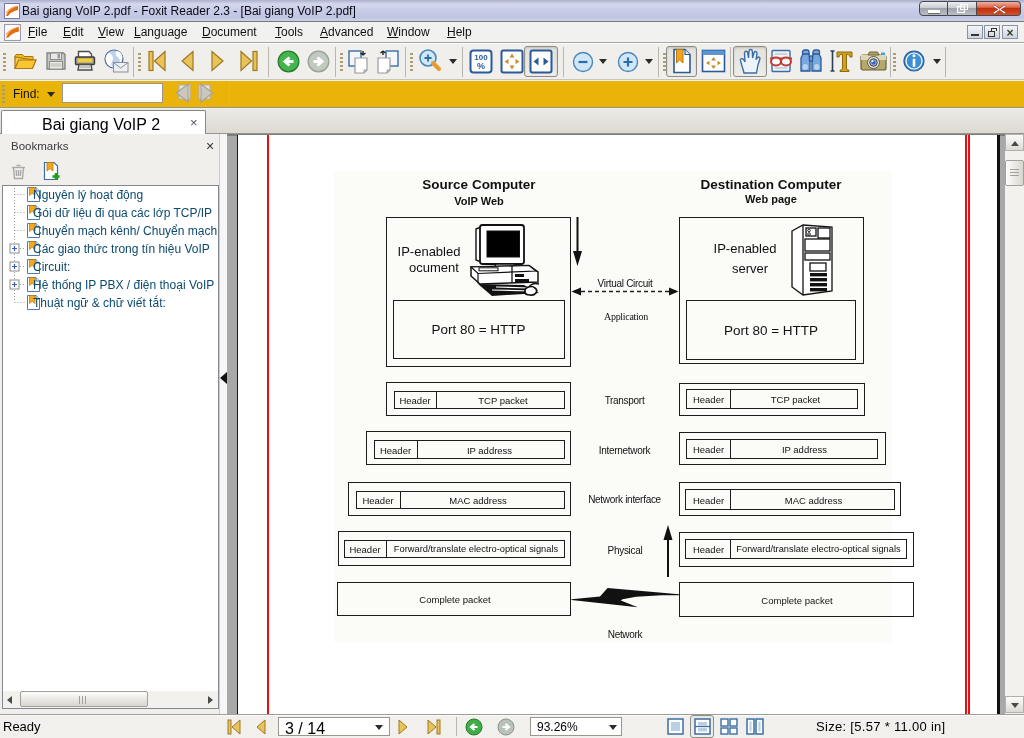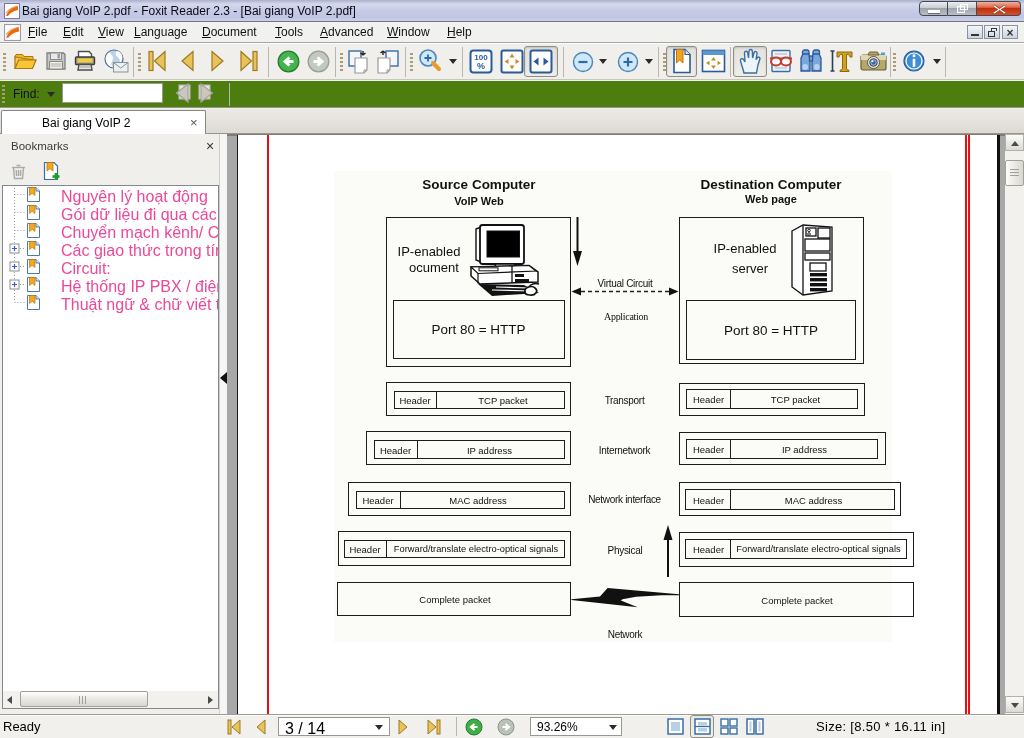--- a/index.html
+++ b/index.html
@@ -28,32 +28,32 @@
   
   #toolbar { left:0; top:43px; width:1024px; height:37px; background:#f0efec; border-top:1px solid #fdfdfc; border-bottom:1px solid #c9c6be; }
   .tsep { position:absolute; top:3px; width:1px; height:30px; background:#b9b6ae; }
   .grip { position:absolute; top:9px; width:3px; height:20px;
      background:repeating-linear-gradient(180deg,#ab9d72 0,#ab9d72 2px,transparent 2px,transparent 4px); }
   .ticon { position:absolute; }
   .caret { position:absolute; width:0; height:0; border-left:4px solid transparent; border-right:4px solid transparent; border-top:5px solid #2b2b2b; }
   .pressed { border:1px solid #8f8d86; border-radius:3px; background:linear-gradient(180deg,#e3e1db,#efede8); box-shadow:inset 0 1px 2px rgba(0,0,0,0.15); }
 
   
-  #findbar { left:0; top:81px; width:1024px; height:27px; background:#4d7c0f; border-bottom:1px solid #96938b; }
+  #findbar { left:0; top:81px; width:1024px; height:27px; background:#eab308; border-bottom:1px solid #96938b; }
   #findinput { position:absolute; left:62px; top:2px; width:101px; height:20px; background:#fff; border:1px solid #9a978f; }
 
   
   #tabbar { left:0; top:109px; width:1024px; height:25px; background:linear-gradient(180deg,#eceae5,#dddad3); border-bottom:1px solid #98958d; }
   #tab { position:absolute; left:1px; top:1px; width:205px; height:24px; background:#fff; border:1px solid #8a8883; border-bottom:none; border-radius:2px 2px 0 0; }
 
   
   #main { left:0; top:134px; width:1024px; height:580px; background:#f0efec; }
   #panel { position:absolute; left:0; top:0; width:219px; height:580px; background:#f0efec; }
   #tree { position:absolute; left:2px; top:51px; width:217px; height:524px; background:#fff; border:1px solid #83878f; overflow:hidden; }
-  .titem { position:absolute; left:58px; font-size:16px; color:#ec4899; white-space:nowrap; }
+  .titem { position:absolute; left:30px; font-size:12px; color:#0c4a6e; white-space:nowrap; }
   #splitter { position:absolute; left:219px; top:0; width:8px; height:580px; background:#f6f6f6; border-left:1px solid #d0cdc6; }
   #docbg { position:absolute; left:227px; top:0; width:778px; height:580px; background:#a8a8a8; border-top:2px solid #7d7d7d; }
   #page { position:absolute; left:10px; top:-1px; width:763px; height:580px; background:#fff; border-left:1px solid #1a1a1a; border-right:3px solid #111; }
   #vscroll { position:absolute; left:1005px; top:0; width:19px; height:580px; background:#f2f1ed; }
 
   
   #statusbar { left:0; top:714px; width:1024px; height:24px; background:#f1f0ed; border-top:1px solid #9f9d97; box-shadow:inset 0 1px 0 #fbfbfa; font-size:13px; }
 
   
   .dbox { position:absolute; border:1px solid #1c1c1c; }
@@ -314,21 +314,21 @@
   </svg>
   <svg class="abs" style="left:197px;top:2px;" width="22" height="22" viewBox="0 0 22 22">
     <rect x="2" y="2" width="11" height="14" fill="#e8e6e0" stroke="#b5b2aa" stroke-width="1.2"></rect>
     <path d="M4 1 L15.5 10 L4 19 Z" fill="#cac7bf" stroke="#a5a29a" stroke-width="1.2"></path>
   </svg>
   <div class="tsep" style="left:229px;top:2px;height:23px;"></div>
 </div>
 
 <div class="abs" id="tabbar">
   <div id="tab">
-    <div class="abs" style="left:40px;top:5px;font-size:12px;color:#000;">Bai giang VoIP 2</div>
+    <div class="abs" style="left:40px;top:5px;font-size:16px;color:#000;">Bai giang VoIP 2</div>
     <div class="abs" style="left:188px;top:4px;font-size:13px;color:#555;">×</div>
   </div>
 </div>
 
 <div class="abs" id="main">
   <div id="docbg">
       <div id="page">
 
     <div class="abs" style="left:29px;top:0;width:2px;height:580px;background:#e81010;"></div>
     <div class="abs" style="left:727px;top:0;width:2px;height:580px;background:#e81010;"></div>
@@ -627,14 +627,14 @@
     </g>
   </svg>
   <svg class="abs" style="left:746px;top:3px;" width="18" height="17" viewBox="0 0 18 17">
     <g fill="#fff" stroke="#3a6ea5" stroke-width="1.5">
       <rect x="1" y="1" width="7" height="15"></rect>
         <rect x="10" y="1" width="7" height="15"></rect>
     </g>
     <rect x="3.5" y="3.5" width="2" height="10" fill="#b9cfe4"></rect>
       <rect x="12.5" y="3.5" width="2" height="10" fill="#b9cfe4"></rect>
   </svg>
-  <div class="abs" style="left:816px;top:4px;letter-spacing:0.3px;">Size: [8.50 * 16.11 in]</div>
+  <div class="abs" style="left:816px;top:4px;letter-spacing:0.3px;">Size: [5.57 * 11.00 in]</div>
 </div>
 
 </body></html>

